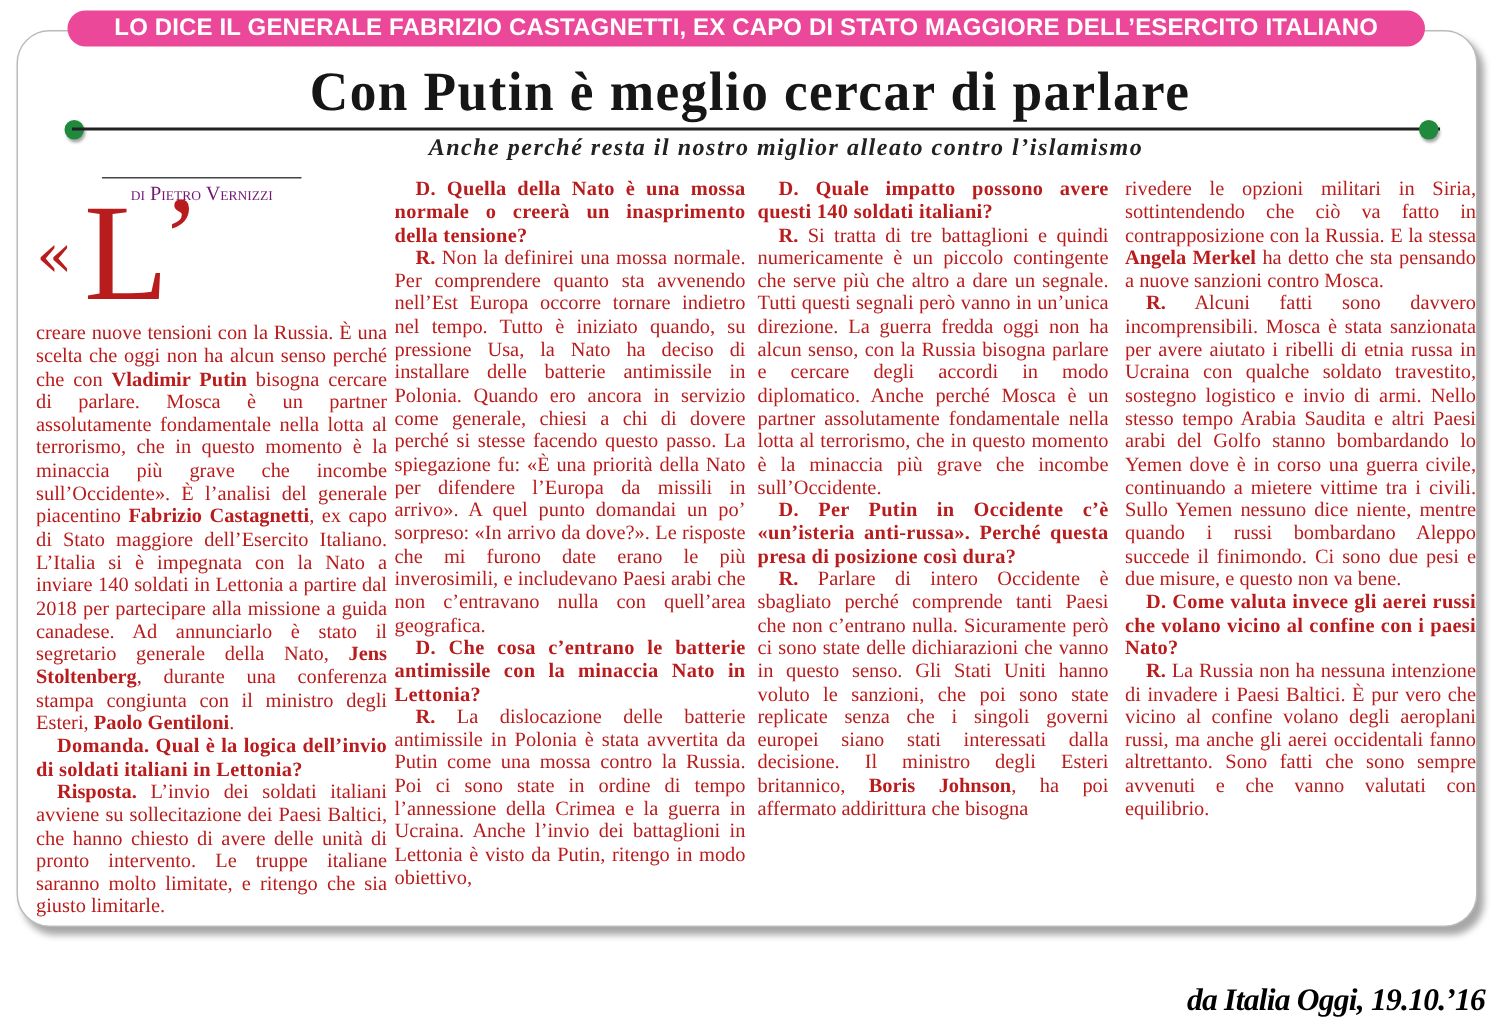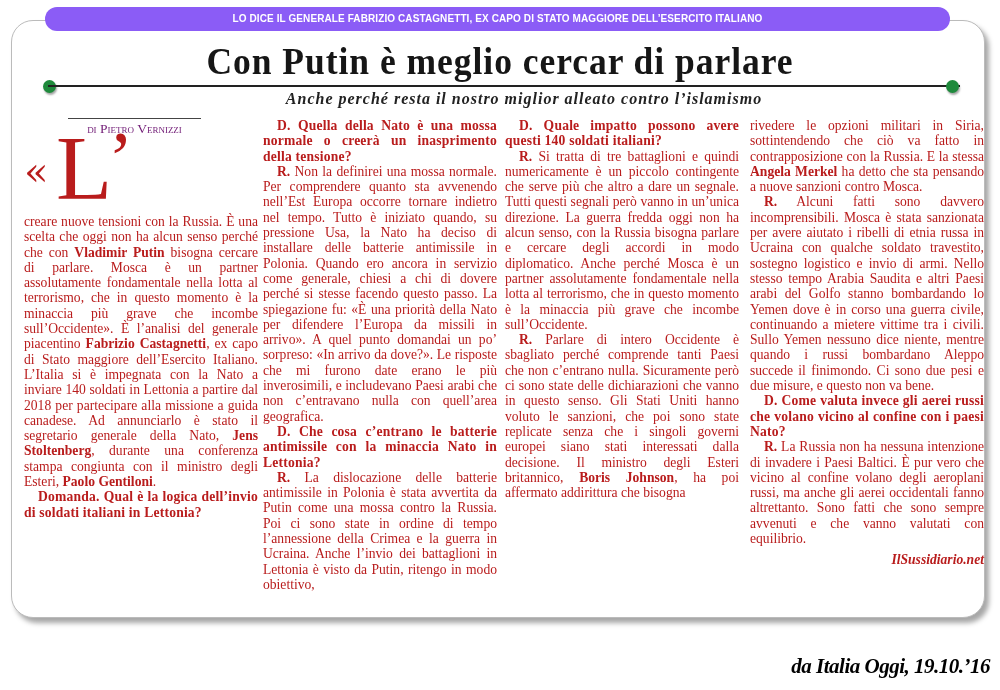--- a/index.html
+++ b/index.html
@@ -1,18 +1,18 @@
 <!DOCTYPE html>
 <html><head>
 <meta charset="utf-8">
 <style>
   html,body{margin:0;padding:0;background:#fff;}
   body{width:1000px;height:690px;position:relative;overflow:hidden;font-family:"DejaVu Serif",serif;color:#1a1a1a;}
-  .banner{position:absolute;left:45px;top:7px;width:905px;height:24px;background:#8b5cf6;border-radius:12px;color:#fff;
-    font-family:"Liberation Sans",sans-serif;font-weight:bold;font-size:10px;line-height:24px;text-align:center;letter-spacing:0.1px;z-index:3;}
+  .banner{position:absolute;left:45px;top:7px;width:905px;height:24px;background:#ec4899;border-radius:12px;color:#fff;
+    font-family:"Liberation Sans",sans-serif;font-weight:bold;font-size:16px;line-height:24px;text-align:center;letter-spacing:0.1px;z-index:3;}
   .frame{position:absolute;left:11px;top:20px;width:972px;height:596px;border:1px solid #bbb;border-radius:22px;background:#fff;
     box-shadow:4px 5px 5px rgba(0,0,0,0.35);}
   .title{position:absolute;left:0;top:40px;width:1000px;text-align:center;font-family:"Liberation Serif",serif;font-weight:bold;font-size:37px;letter-spacing:1px;color:#161616;transform:scaleX(0.96);}
   .rule{position:absolute;left:48px;top:85px;width:912px;height:2px;background:#222;}
   .dot{position:absolute;top:80px;width:13px;height:13px;border-radius:50%;background:#1f8a3c;box-shadow:1px 2px 2px rgba(0,0,0,0.35);}
   .subtitle{position:absolute;left:0;top:90px;width:1000px;text-align:center;font-family:"Liberation Serif",serif;font-style:italic;font-weight:bold;font-size:16px;letter-spacing:1px;color:#222;padding-left:24px;}
   .byline{position:absolute;left:68px;top:118px;width:133px;border-top:1.5px solid #444;padding-top:2px;font-family:"Liberation Serif",serif;font-weight:normal;font-size:13.5px;font-variant:small-caps;text-align:center;color:#701a75;}
   .col{position:absolute;top:118px;width:234px;font-family:"Liberation Serif",serif;font-size:13.6px;line-height:15.3px;text-align:justify;color:#b91c1c;hyphens:manual;}
   .col p{margin:0;}
   .col .q{font-weight:bold;text-indent:14px;letter-spacing:0.2px;}
@@ -43,37 +43,38 @@
 <div class="byline">di Pietro Vernizzi</div>
 
 <div class="col c1">
   <div class="dropcap-wrap">
     <span class="dropq">«</span>
     <span class="dropL">L</span>
     <span class="dropA">’</span>
   </div>
   <p><span>creare nuove tensioni con la Russia. È una scelta che oggi non ha alcun senso perché che con </span><b>Vladimir Putin</b><span> bisogna cercare di parlare. Mosca è un partner assolutamente fondamentale nella lotta al terrorismo, che in questo momento è la minaccia più grave che incombe sull’Occidente». È l’analisi del generale piacentino </span><b>Fabrizio Castagnetti</b><span>, ex capo di Stato maggiore dell’Esercito Italiano. L’Italia si è impegnata con la Nato a inviare 140 soldati in Lettonia a partire dal 2018 per partecipare alla missione a guida canadese. Ad annunciarlo è stato il segretario generale della Nato, </span><b>Jens Stoltenberg</b><span>, durante una conferenza stampa congiunta con il ministro degli Esteri, </span><b>Paolo Gentiloni</b><span>.</span></p>
   <p class="q">Domanda. Qual è la logica dell’invio di soldati italiani in Lettonia?</p>
+  <p class="a"><b>Risposta.</b><span id="a0"> L’invio dei soldati italiani avviene su sollecitazione dei Paesi Baltici, che hanno chiesto di avere delle unità di pronto intervento. Le truppe italiane saranno molto limitate, e ritengo che sia giusto limitarle.</span></p>
 </div>
 
 <div class="col c2">
   <p id="a0b"></p>
   <p class="q">D. Quella della Nato è una mossa normale o creerà un inasprimento della tensione?</p>
   <p class="a"><b>R.</b><span> Non la definirei una mossa normale. Per comprendere quanto sta avvenendo nell’Est Europa occorre tornare indietro nel tempo. Tutto è iniziato quando, su pressione Usa, la Nato ha deciso di installare delle batterie antimissile in Polonia. Quando ero ancora in servizio come generale, chiesi a chi di dovere perché si stesse facendo questo passo. La spiegazione fu: «È una priorità della Nato per difendere l’Europa da missili in arrivo». A quel punto domandai un po’ sorpreso: «In arrivo da dove?». Le risposte che mi furono date erano le più inverosimili, e includevano Paesi arabi che non c’entravano nulla con quell’area geografica.</span></p>
   <p class="q">D. Che cosa c’entrano le batterie antimissile con la minaccia Nato in Lettonia?</p>
   <p class="a"><b>R.</b><span id="a2"> La dislocazione delle batterie antimissile in Polonia è stata avvertita da Putin come una mossa contro la Russia. Poi ci sono state in ordine di tempo l’annessione della Crimea e la guerra in Ucraina. Anche l’invio dei battaglioni in Lettonia è visto da Putin, ritengo in modo obiettivo,</span></p>
 </div>
 
 <div class="col c3">
   <p class="q">D. Quale impatto possono avere questi 140 soldati italiani?</p>
   <p class="a"><b>R.</b><span> Si tratta di tre battaglioni e quindi numericamente è un piccolo contingente che serve più che altro a dare un segnale. Tutti questi segnali però vanno in un’unica direzione. La guerra fredda oggi non ha alcun senso, con la Russia bisogna parlare e cercare degli accordi in modo diplomatico. Anche perché Mosca è un partner assolutamente fondamentale nella lotta al terrorismo, che in questo momento è la minaccia più grave che incombe sull’Occidente.</span></p>
+  <p class="q">D. Per Putin in Occidente c’è «un’isteria anti-russa». Perché questa presa di posizione così dura?</p>
   <p class="a"><b>R.</b><span> Parlare di intero Occidente è sbagliato perché comprende tanti Paesi che non c’entrano nulla. Sicuramente però ci sono state delle dichiarazioni che vanno in questo senso. Gli Stati Uniti hanno voluto le sanzioni, che poi sono state replicate senza che i singoli governi europei siano stati interessati dalla decisione. Il ministro degli Esteri britannico, </span><b>Boris Johnson</b><span id="a4p2">, ha poi affermato addirittura che bisogna</span></p>
 </div>
 
 <div class="col c4">
   <p><span id="a4p2b">rivedere le opzioni militari in Siria, sottintendendo che ciò va fatto in contrapposizione con la Russia. E la stessa </span><b>Angela Merkel</b><span> ha detto che sta pensando a nuove sanzioni contro Mosca.</span></p>
   <p class="a"><b>R.</b><span> Alcuni fatti sono davvero incomprensibili. Mosca è stata sanzionata per avere aiutato i ribelli di etnia russa in Ucraina con qualche soldato travestito, sostegno logistico e invio di armi. Nello stesso tempo Arabia Saudita e altri Paesi arabi del Golfo stanno bombardando lo Yemen dove è in corso una guerra civile, continuando a mietere vittime tra i civili. Sullo Yemen nessuno dice niente, mentre quando i russi bombardano Aleppo succede il finimondo. Ci sono due pesi e due misure, e questo non va bene.</span></p>
   <p class="q">D. Come valuta invece gli aerei russi che volano vicino al confine con i paesi Nato?</p>
   <p class="a"><b>R.</b><span> La Russia non ha nessuna intenzione di invadere i Paesi Baltici. È pur vero che vicino al confine volano degli aeroplani russi, ma anche gli aerei occidentali fanno altrettanto. Sono fatti che sono sempre avvenuti e che vanno valutati con equilibrio.</span></p>
-  <p class="source">IlSussidiario.net</p>
 </div>
 
 <div class="credit">da Italia Oggi, 19.10.’16</div>
 
 </body></html>

